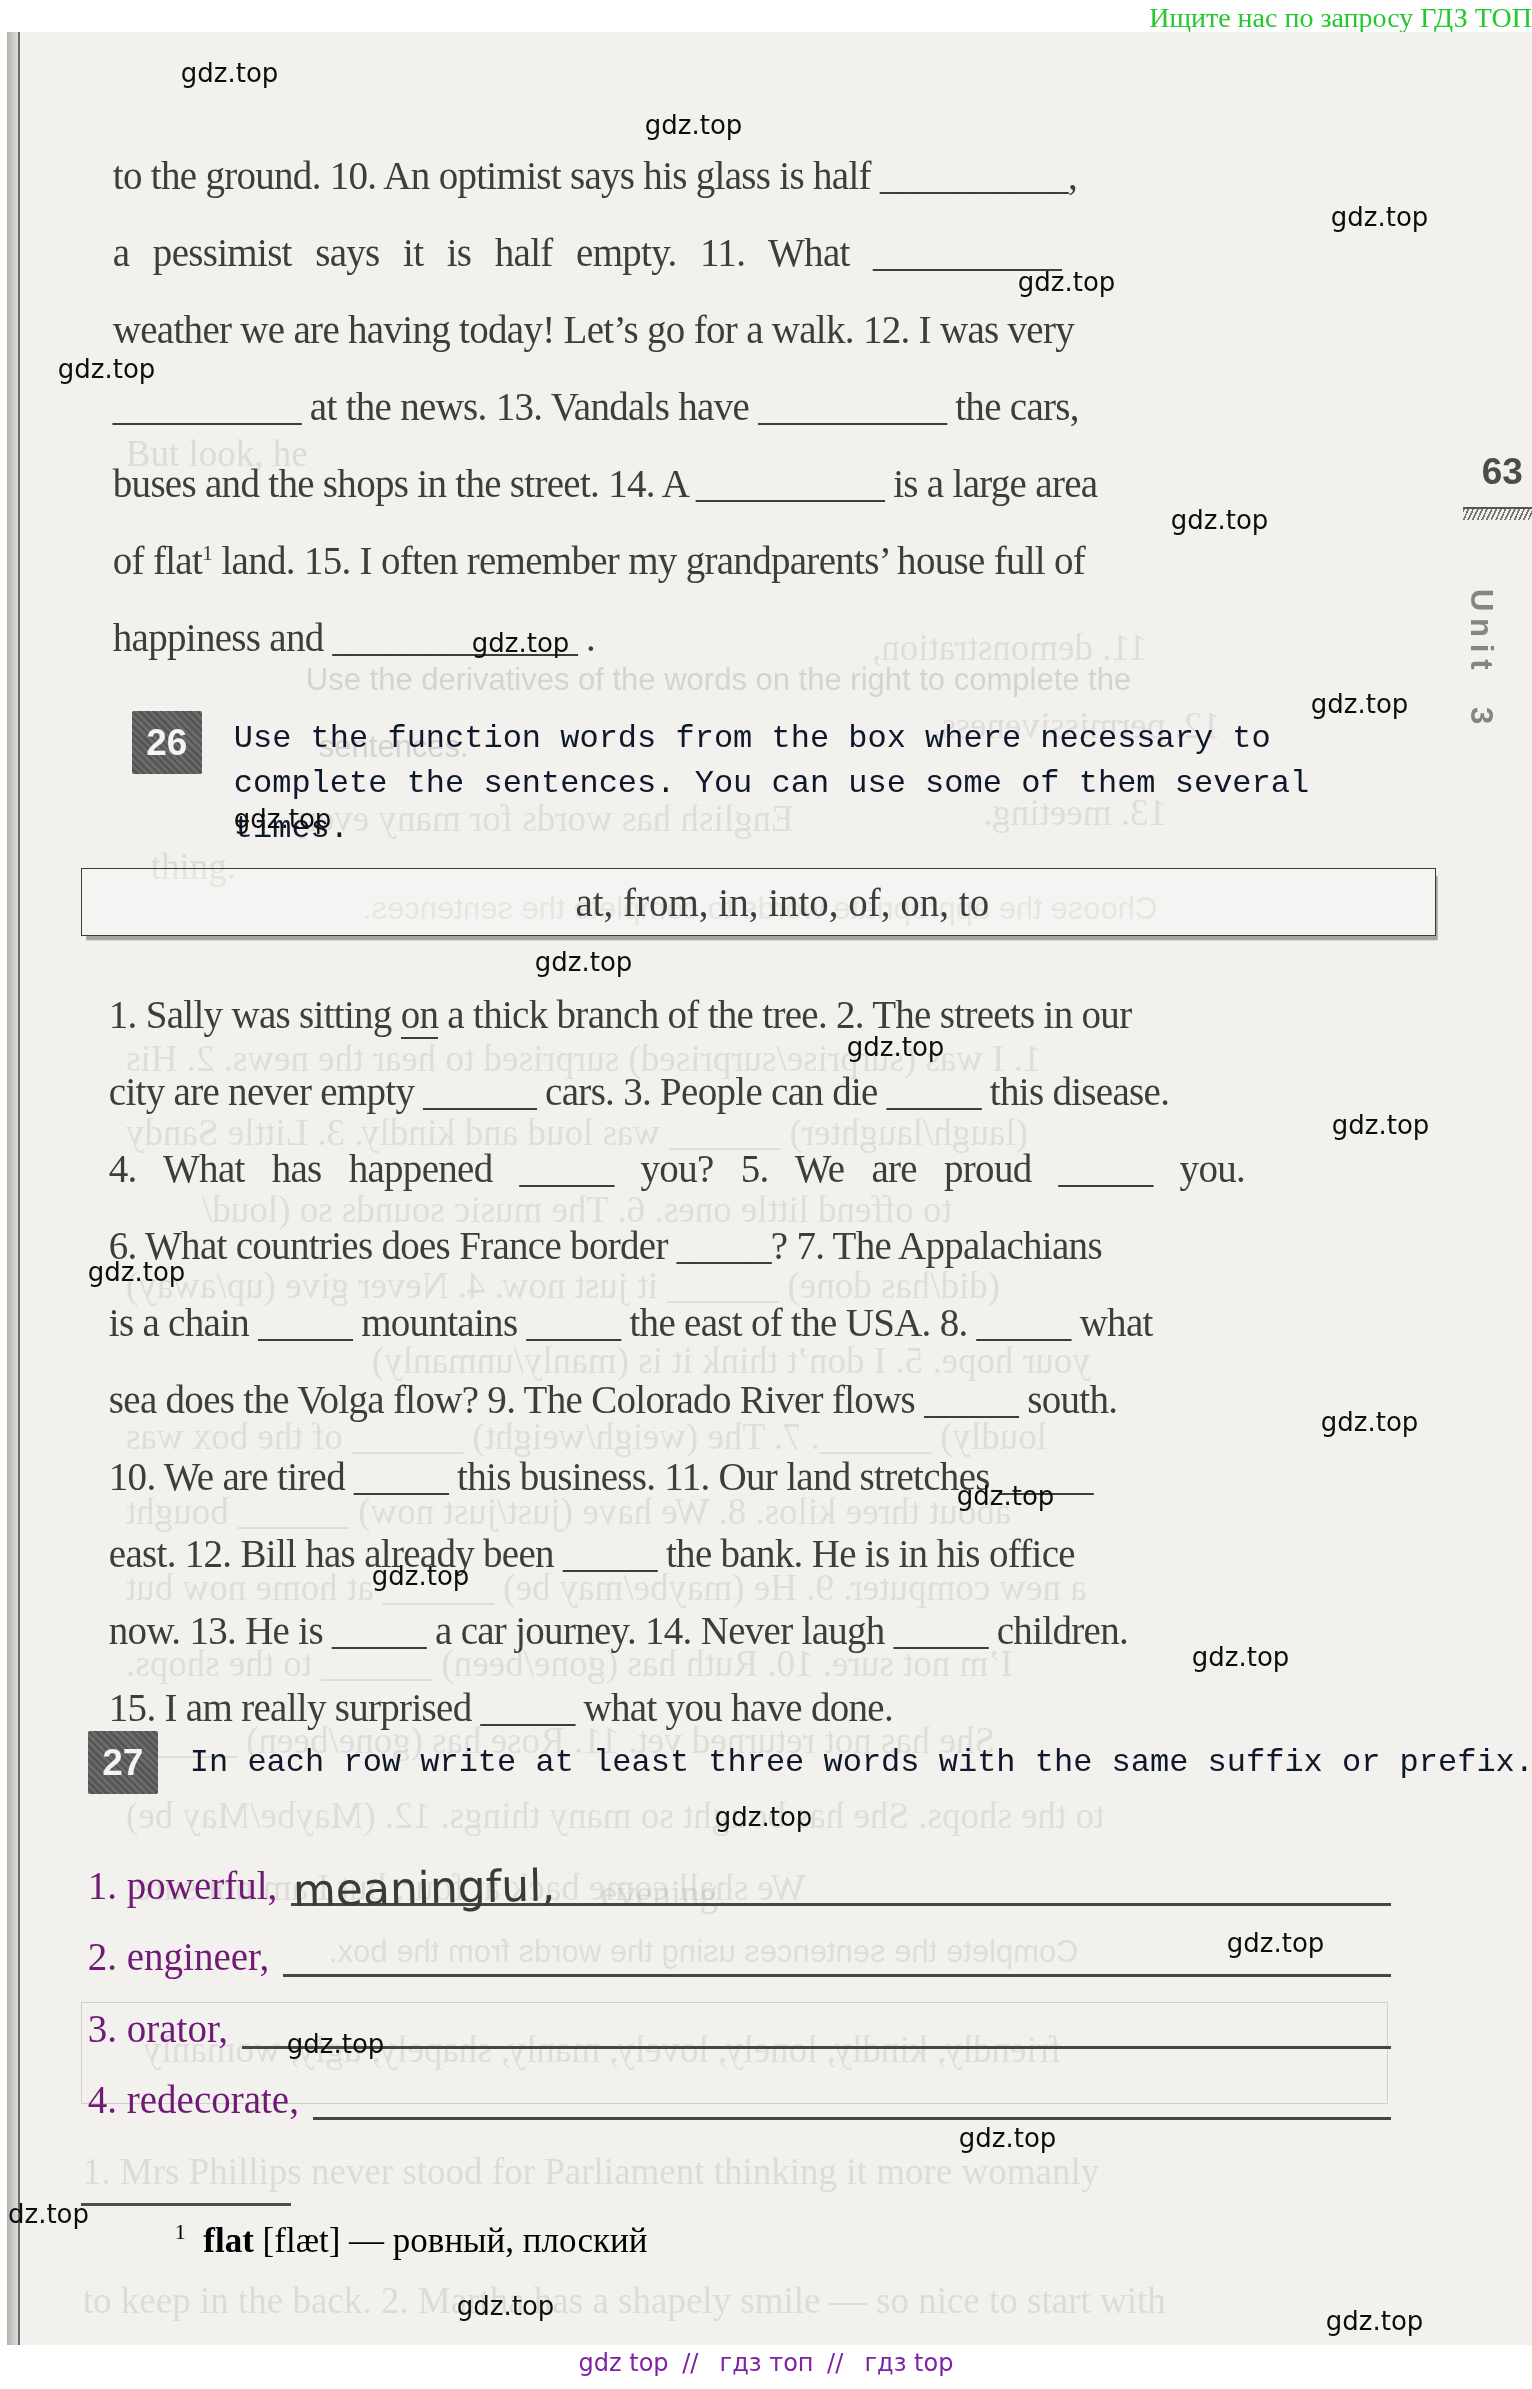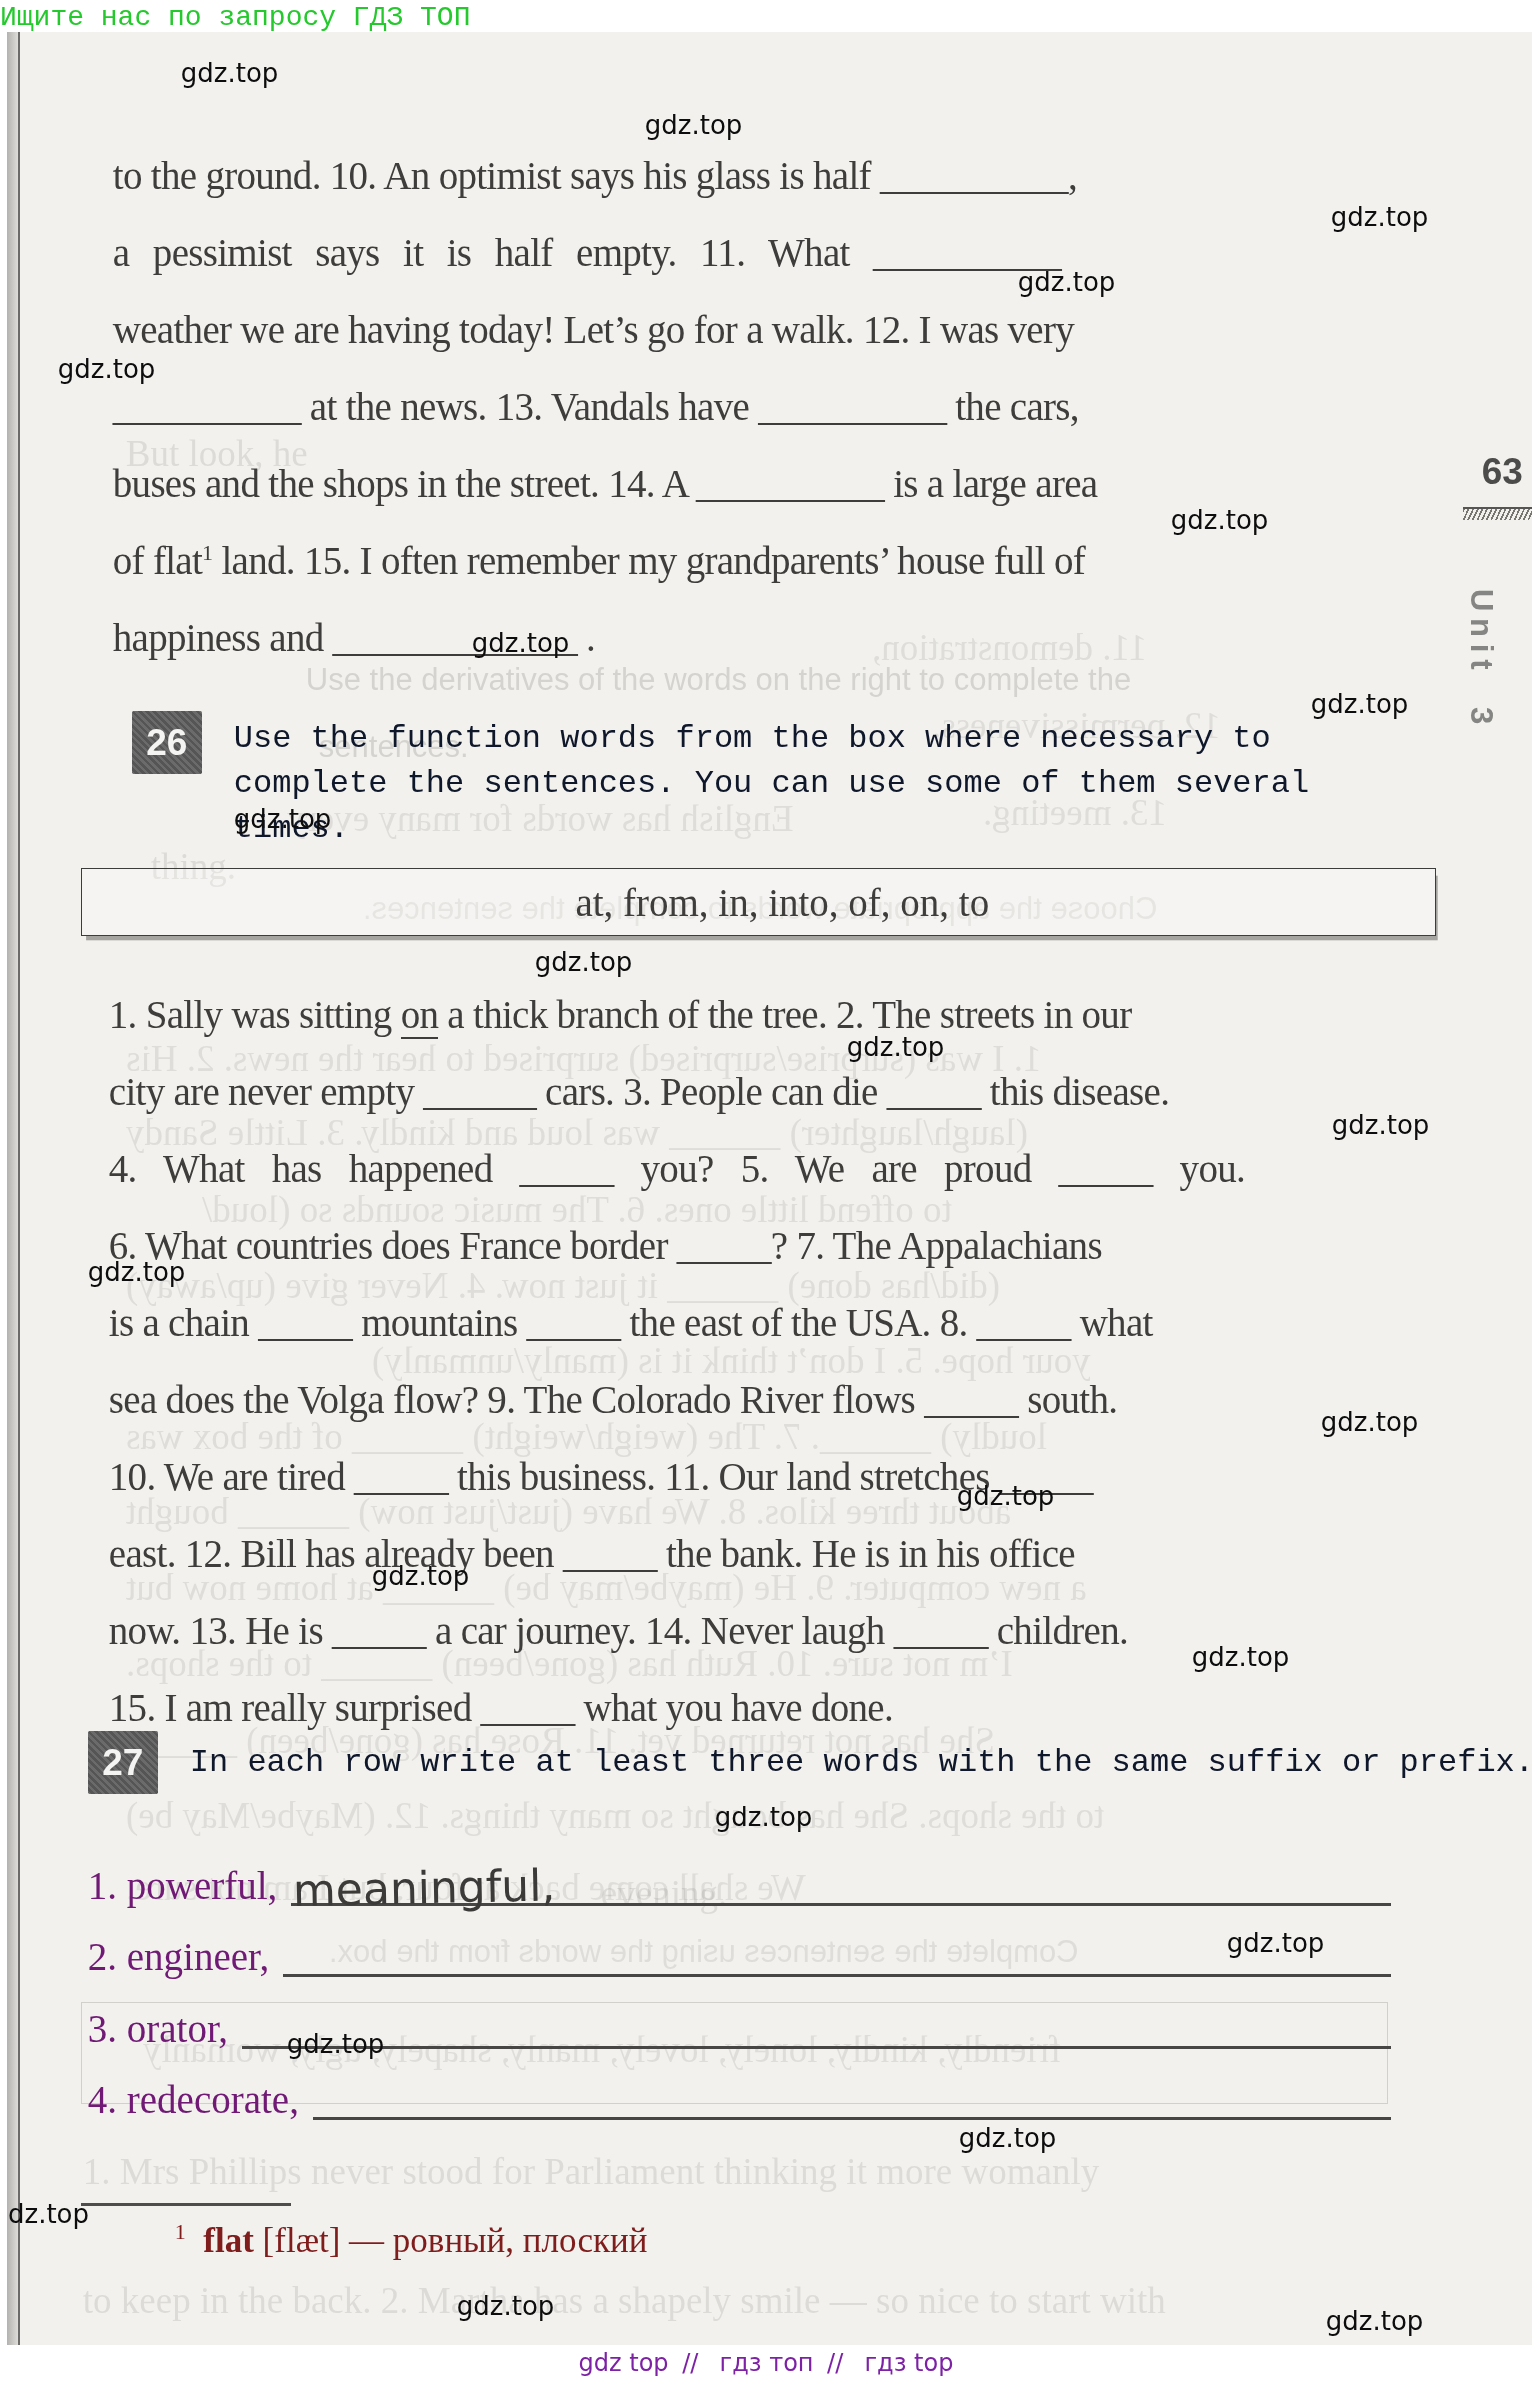--- a/index.html
+++ b/index.html
@@ -1,21 +1,21 @@
 <!DOCTYPE html>
 <html style="font-size:13.6px"><head>
 <meta charset="utf-8">
 <style>
   html,body{margin:0;padding:0;}
   body{width:1532px;height:2389px;position:relative;background:#ffffff;overflow:hidden;
        font-family:"Liberation Serif",serif;}
 
   
-  .promo{position:absolute;top:1.7px;left:0;width:1532px;text-align:left;
-         font-family:Liberation Mono, monospace;font-size:28px;color:#25c82d;}
+  .promo{position:absolute;top:1.7px;left:0;width:1532px;text-align:right;
+         font-family:Liberation Serif, serif;font-size:28px;color:#25c82d;}
   .footer{position:absolute;top:2349px;left:0;width:1532px;text-align:center;
           font-family:"DejaVu Sans",sans-serif;font-size:24px;color:#7d22a5;}
   .footer span{margin:0 10.2px;}
   .footer .sep{margin:0 3.4px;}
 
   
   .scan{position:absolute;left:6.8px;top:32px;width:1526px;height:2313px;
         background:#f2f1ee;overflow:hidden;}
   .scan .edge-grad{position:absolute;left:0;top:0;bottom:0;width:11px;
         background:linear-gradient(90deg,#b3b2af,#dedddA);}
@@ -69,21 +69,21 @@
   .items{position:absolute;left:81px;top:1818px;width:1305px;}
   .item{display:flex;align-items:flex-end;height:68px;margin-bottom:3.4px;}
   .item .lbl{font-size:39px;line-height:64px;white-space:nowrap;color:#701a75;}
   .fill{flex:1;border-bottom:3.4px solid #474645;margin:0 1.7px 12px 13.6px;min-height:42px;
         display:flex;align-items:flex-end;}
   .hand{font-family:"DejaVu Sans",sans-serif;font-size:44px;color:#3b3a38;
         transform:rotate(-1.2deg) translateY(10.2px);padding:0 5.1px 0 1.7px;display:inline-block;}
 
   
   .fn-rule{position:absolute;left:74px;top:2171px;width:210px;height:3.4px;background:#4e4d4b;}
-  .footnote{position:absolute;left:168px;top:2189px;font-size:35px;color:#7f1d1d;white-space:nowrap;}
+  .footnote{position:absolute;left:168px;top:2189px;font-size:35px;color:#000000;white-space:nowrap;}
   .footnote b{font-weight:bold;}
 
   
   .pagenum{position:absolute;left:1475px;top:419px;font-family:"Liberation Sans",sans-serif;
            font-weight:bold;font-size:37px;color:#4c4c4b;}
   .hatch{position:absolute;left:1456px;top:475px;right:0;height:11px;
          border-top:2.5px solid #565553;
          background:repeating-linear-gradient(115deg,#77766f 0 1.7px,transparent 1.7px 4.2px);}
   .unit{position:absolute;left:1419px;top:509px;width:110px;height:238px;
         display:flex;align-items:center;justify-content:center;}

